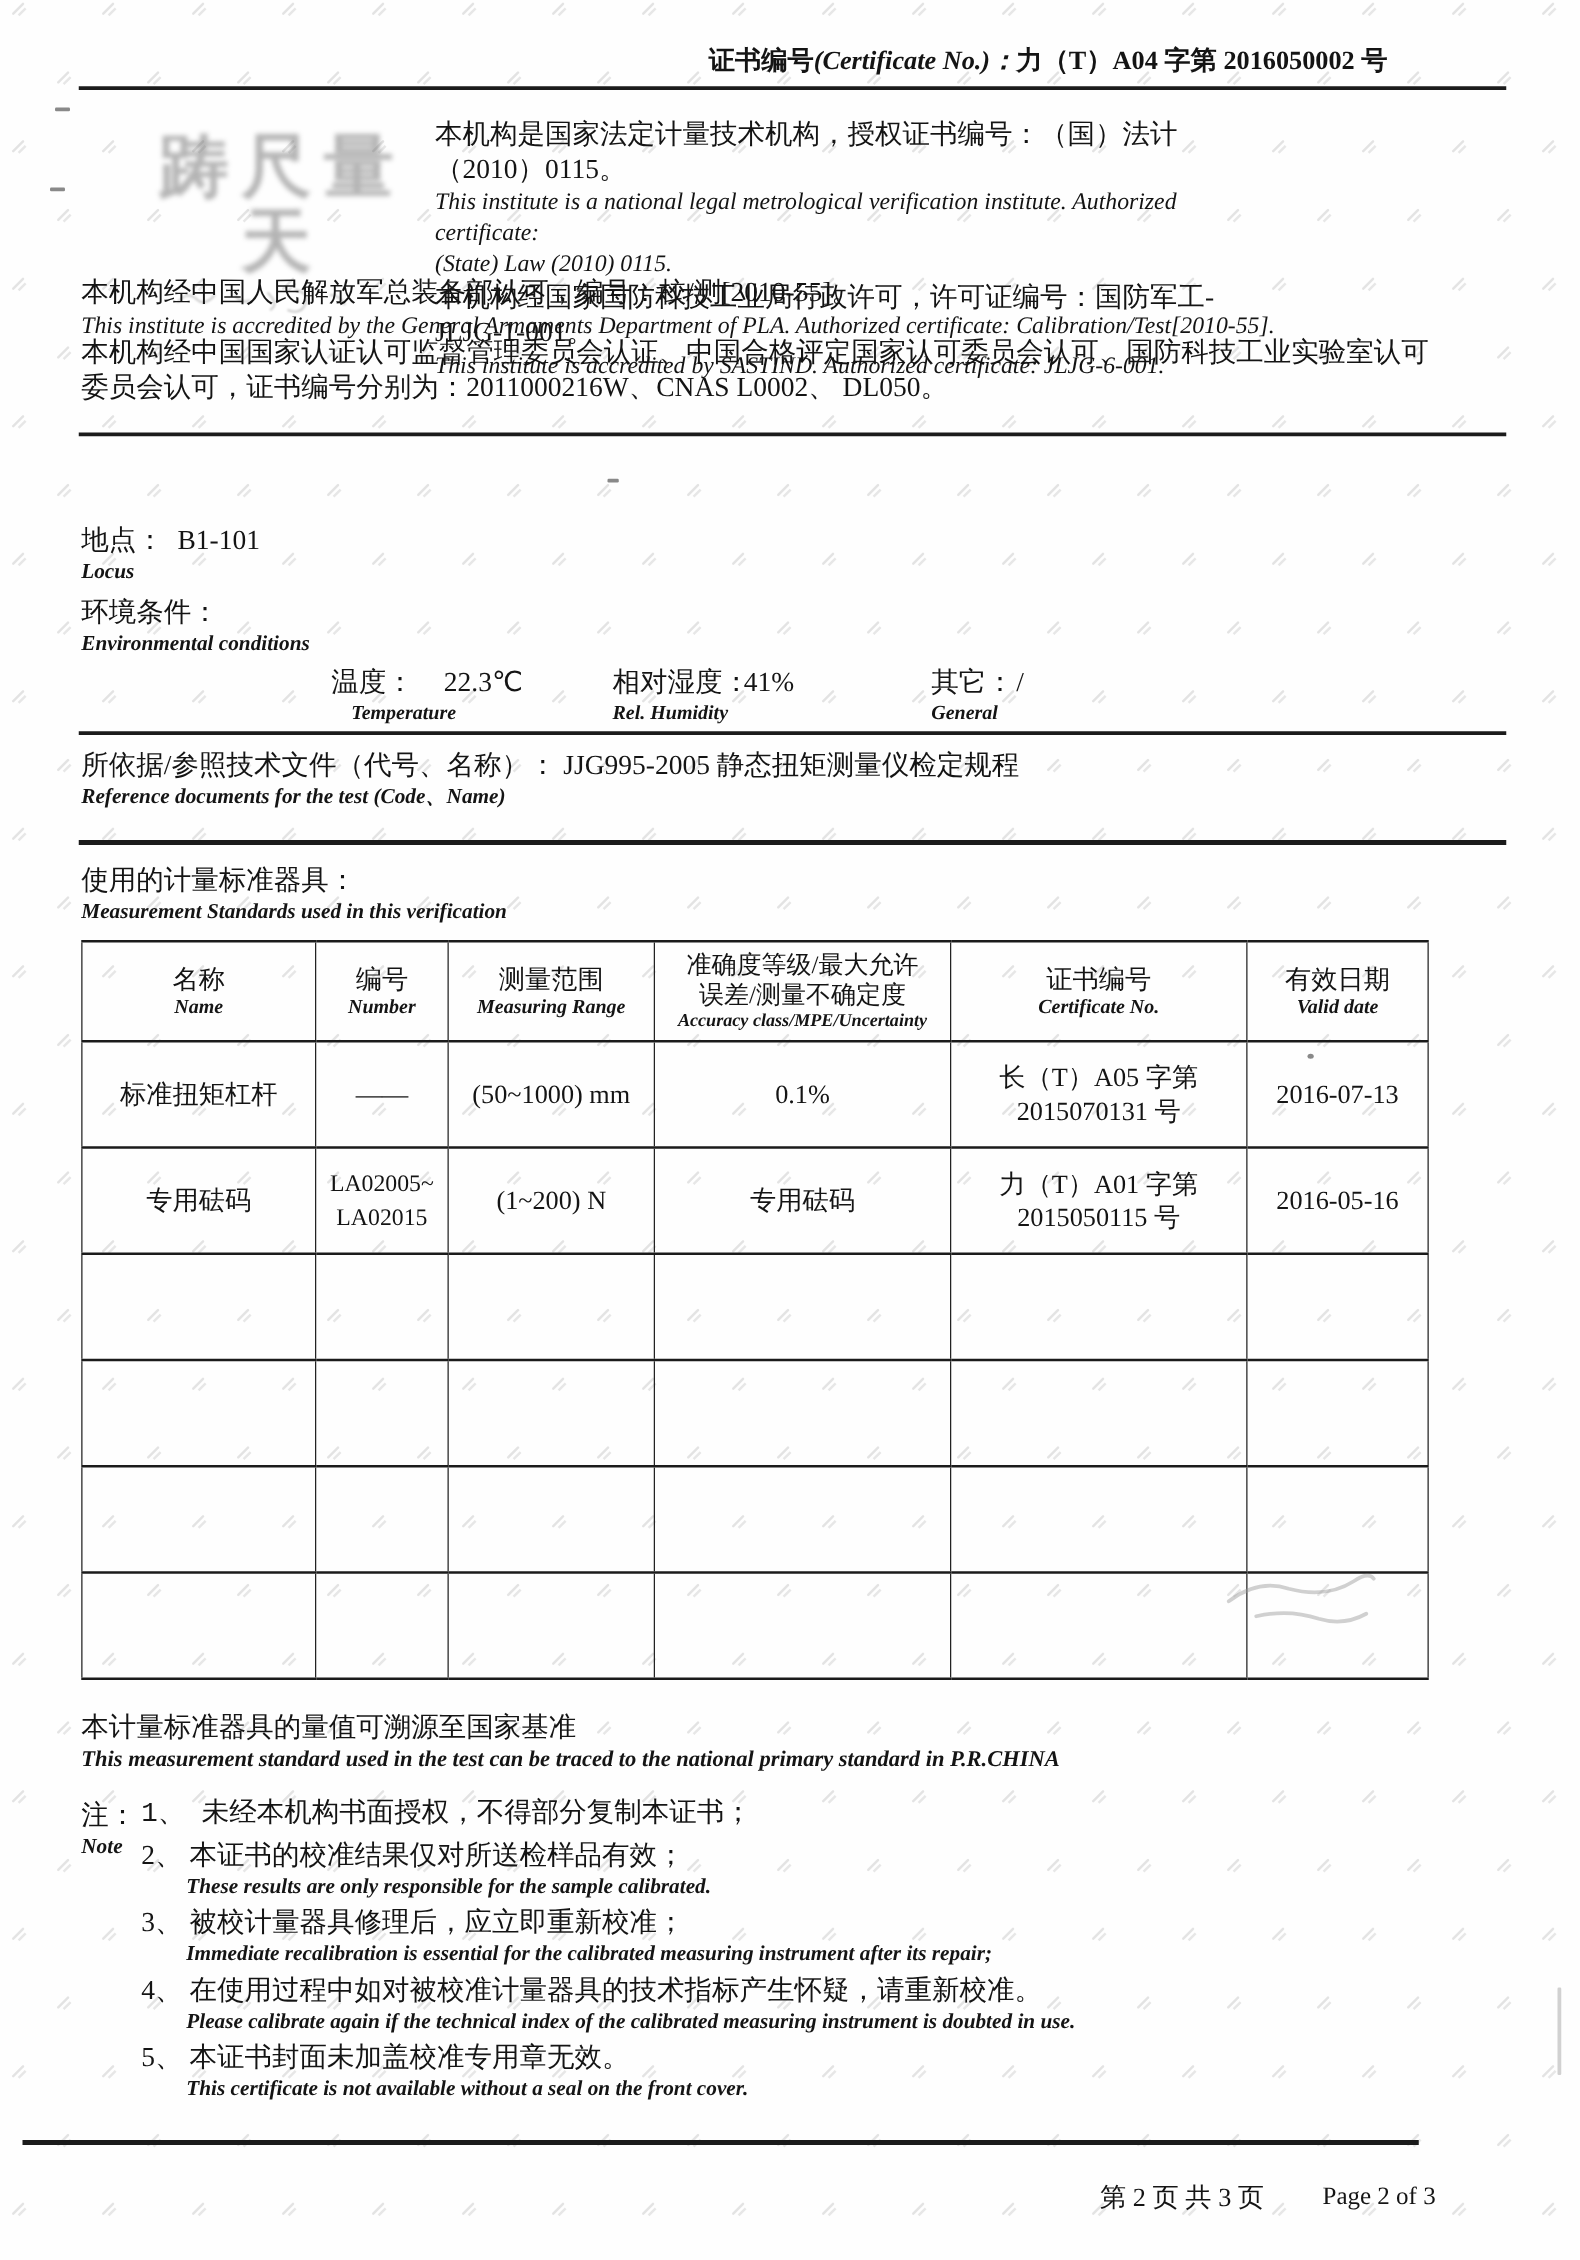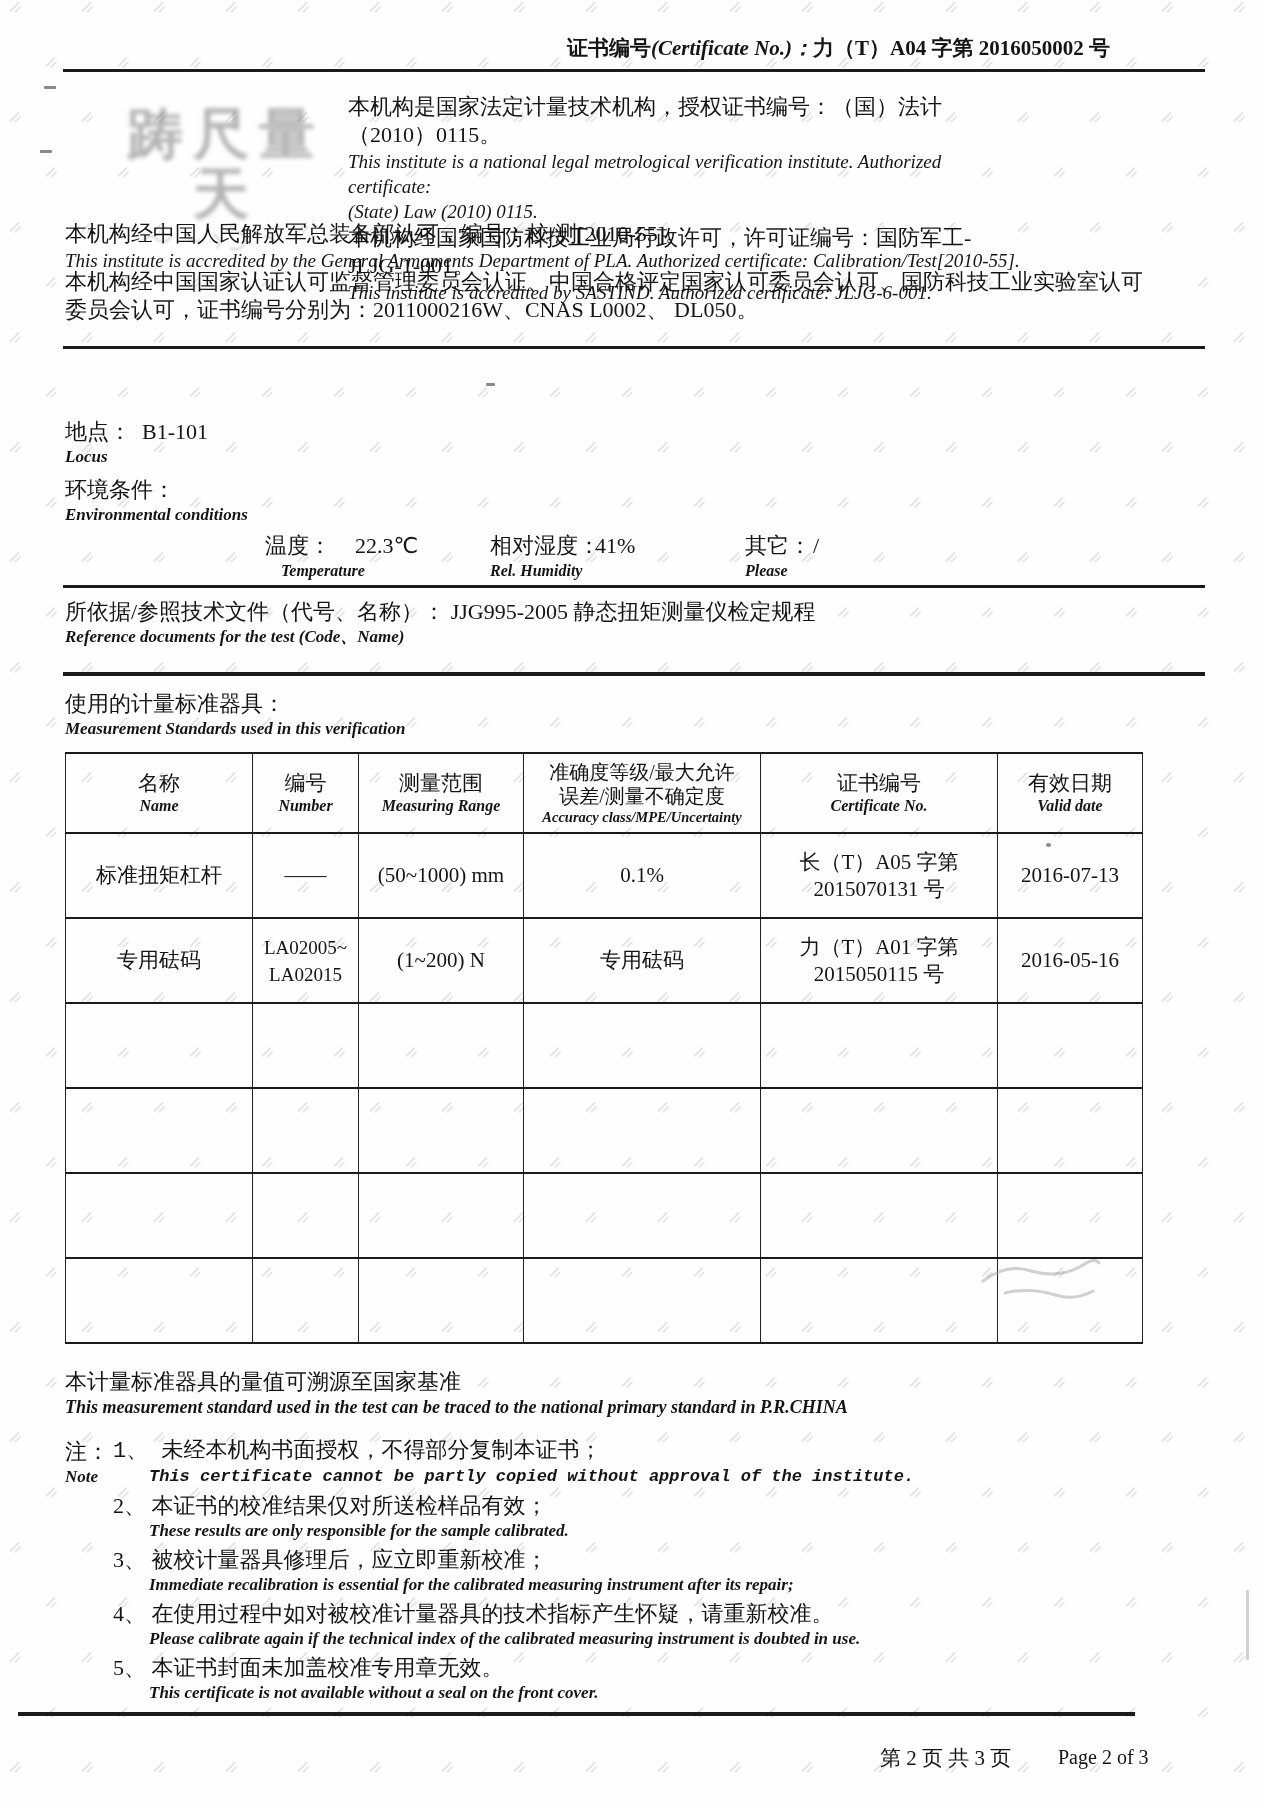--- a/index.html
+++ b/index.html
@@ -671,21 +671,21 @@
 
   <div class="abs" style="left:265px;top:532px;width:900px;height:56px;">
     <span class="abs zh" style="left:0;">温度：</span>
     <span class="abs zh" style="left:90px;">22.3℃</span>
     <span class="abs zh" style="left:225px;text-align:center;">相对湿度：</span>
     <span class="abs zh" style="left:330px;">41%</span>
     <span class="abs zh" style="left:480px;">其它：</span>
     <span class="abs zh" style="left:548px;">/</span>
     <span class="abs en-b" style="left:16px;top:28px;font-size:16px;">Temperature</span>
     <span class="abs en-b" style="left:225px;top:28px;font-size:16px;">Rel. Humidity</span>
-    <span class="abs en-b" style="left:480px;top:28px;font-size:16px;">Please</span>
+    <span class="abs en-b" style="left:480px;top:28px;font-size:16px;">General</span>
   </div>
 
   <div class="rule" style="left:63px;top:585px;width:1142px;"></div>
 
   <div class="abs" style="left:65px;top:598px;width:1140px;">
     <div class="zh"><span>所依据/参照技术文件（代号、名称）：</span>&nbsp;<span>JJG995-2005 静态扭矩测量仪检定规程</span></div>
     <div class="en-b">Reference documents for the test (Code、Name)</div>
   </div>
 
   <div class="rule" style="left:63px;top:672px;width:1142px;height:3.5px;"></div>
@@ -800,21 +800,20 @@
   </div>
 
   <div class="abs" style="left:65px;top:1438px;width:1140px;">
     <div class="abs" style="left:0;top:0;">
       <div class="zh">注：</div>
       <div class="en-b">Note</div>
     </div>
     <div style="margin-left:48px;">
       <div class="note-row" style="margin-bottom:4px;font-family:Liberation Mono, monospace;">
         <div class="zh"><span>1、</span>&nbsp;<span>未经本机构书面授权，不得部分复制本证书；</span></div>
-        <div class="en-b" style="margin-left:36px;">This certificate cannot be partly copied without approval of the institute.</div>
       </div>
       <div class="note-row" style="margin-bottom:4px;">
         <div class="zh"><span>2、</span>&nbsp;<span>本证书的校准结果仅对所送检样品有效；</span></div>
         <div class="en-b" style="margin-left:36px;">These results are only responsible for the sample calibrated.</div>
       </div>
       <div class="note-row" style="margin-bottom:4px;">
         <div class="zh"><span>3、</span>&nbsp;<span>被校计量器具修理后，应立即重新校准；</span></div>
         <div class="en-b" style="margin-left:36px;">Immediate recalibration is essential for the calibrated measuring instrument after its repair;</div>
       </div>
       <div class="note-row" style="margin-bottom:4px;">

